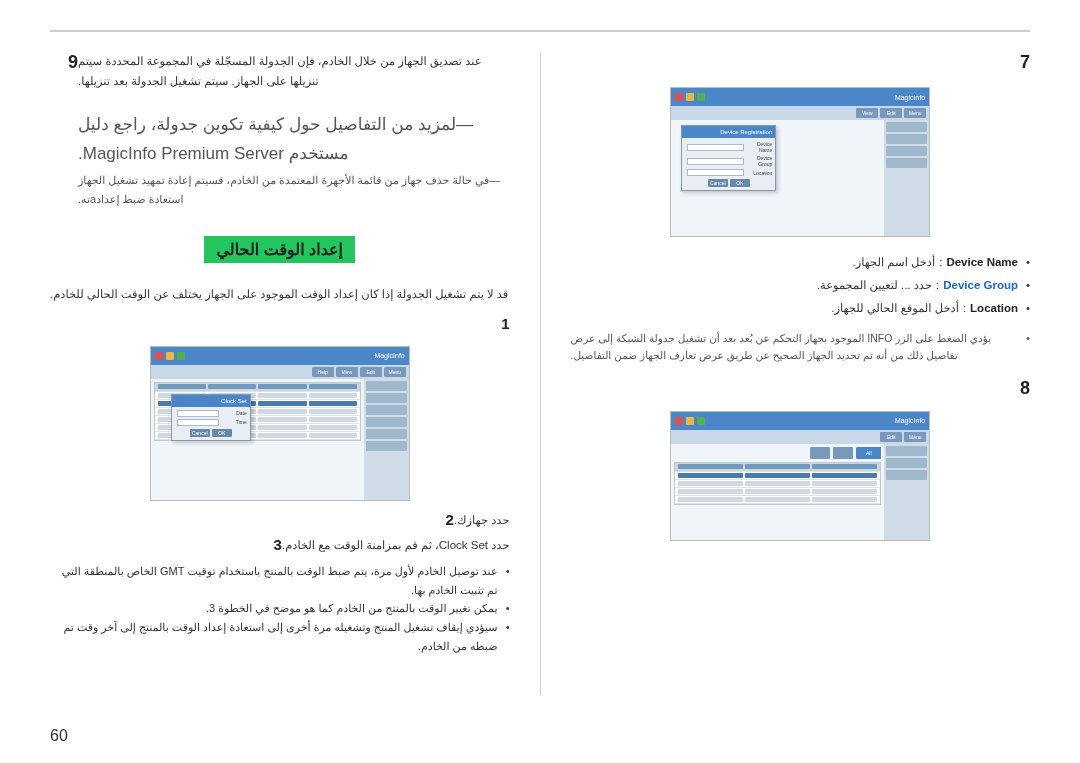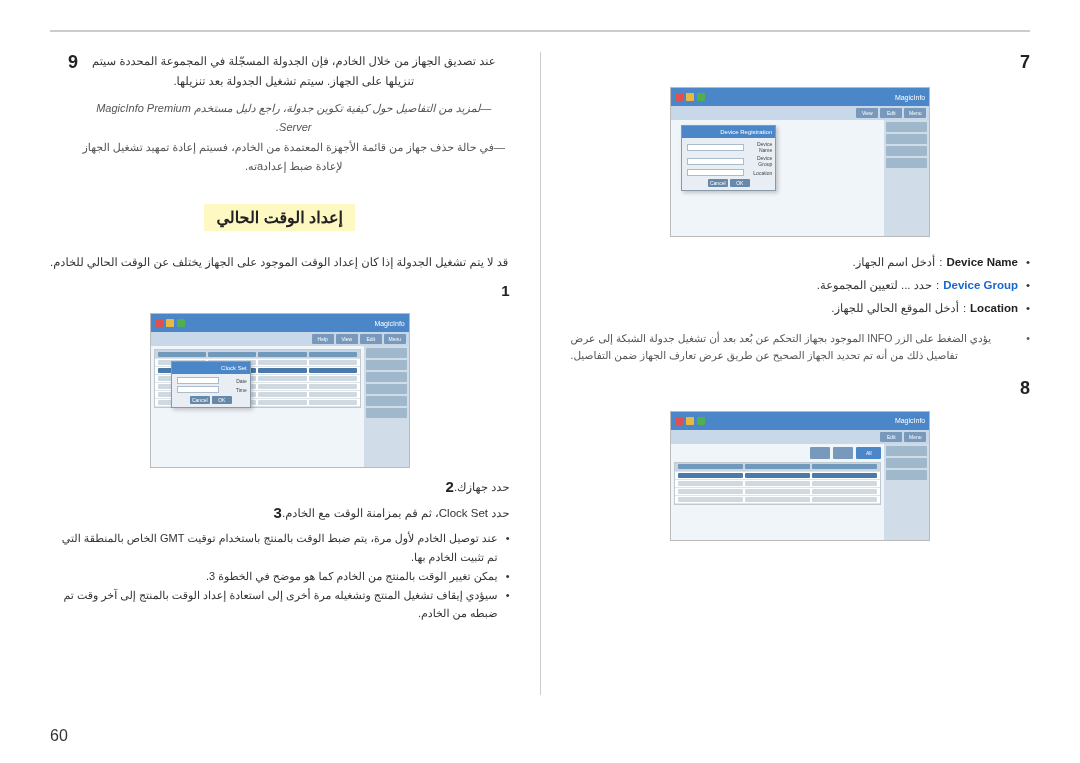--- a/index.html
+++ b/index.html
@@ -65,33 +65,33 @@
       font-size: 18px;
       font-weight: bold;
       color: #222;
       margin-left: 8px;
       min-width: 20px;
     }
     .section-text {
       font-size: 11.5px;
       color: #333;
       line-height: 1.7;
-      text-align: center;
+      text-align: left;
       direction: rtl;
     }
     .section-text .magicinfo-ref {
       display: block;
       margin-top: 4px;
       color: #555;
       font-size: 11px;
     }
 
     
     .highlight-heading {
-      background: #fef9c3;
+      background: #22c55e;
       font-size: 16px;
       font-weight: bold;
       color: #222;
       text-align: center;
       padding: 4px 12px;
       margin: 10px auto 12px auto;
       display: inline-block;
       direction: rtl;
     }
 
@@ -458,22 +458,22 @@
 <div class="page-container">
   <div class="top-line"></div>
 
   <div class="content-area">
 
     <div class="left-column">
 
       <div class="section-9">
         <div class="section-text">
           <span>عند تصديق الجهاز من خلال الخادم، فإن الجدولة المسجّلة في المجموعة المحددة سيتم تنزيلها على الجهاز. سيتم تشغيل الجدولة بعد تنزيلها.</span>
-          <span class="magicinfo-ref" style="color:#555;font-size:11px;display:block;margin-top:8px;font-style:italic;">—لمزيد من التفاصيل حول كيفية تكوين جدولة، راجع دليل مستخدم MagicInfo Premium Server.</span>
-          <span class="magicinfo-ref" style="color:#555;font-size:11px;display:block;margin-top:2px;">—في حالة حذف جهاز من قائمة الأجهزة المعتمدة من الخادم، فسيتم إعادة تمهيد تشغيل الجهاز لإعادة ضبط إعدادaته.</span>
+          <span class="magicinfo-ref" style="color:#555;font-size:17px;display:block;margin-top:20px;">—لمزيد من التفاصيل حول كيفية تكوين جدولة، راجع دليل مستخدم MagicInfo Premium Server.</span>
+          <span class="magicinfo-ref" style="color:#555;font-size:11px;display:block;margin-top:2px;">—في حالة حذف جهاز من قائمة الأجهزة المعتمدة من الخادم، فسيتم إعادة تمهيد تشغيل الجهاز استعادة ضبط إعدادaته.</span>
         </div>
         <div class="section-number">9</div>
       </div>
 
       <div class="heading-container">
         <div class="highlight-heading">إعداد الوقت الحالي</div>
       </div>
 
       <div class="sub-intro-text">قد لا يتم تشغيل الجدولة إذا كان إعداد الوقت الموجود على الجهاز يختلف عن الوقت الحالي للخادم.</div>
 

